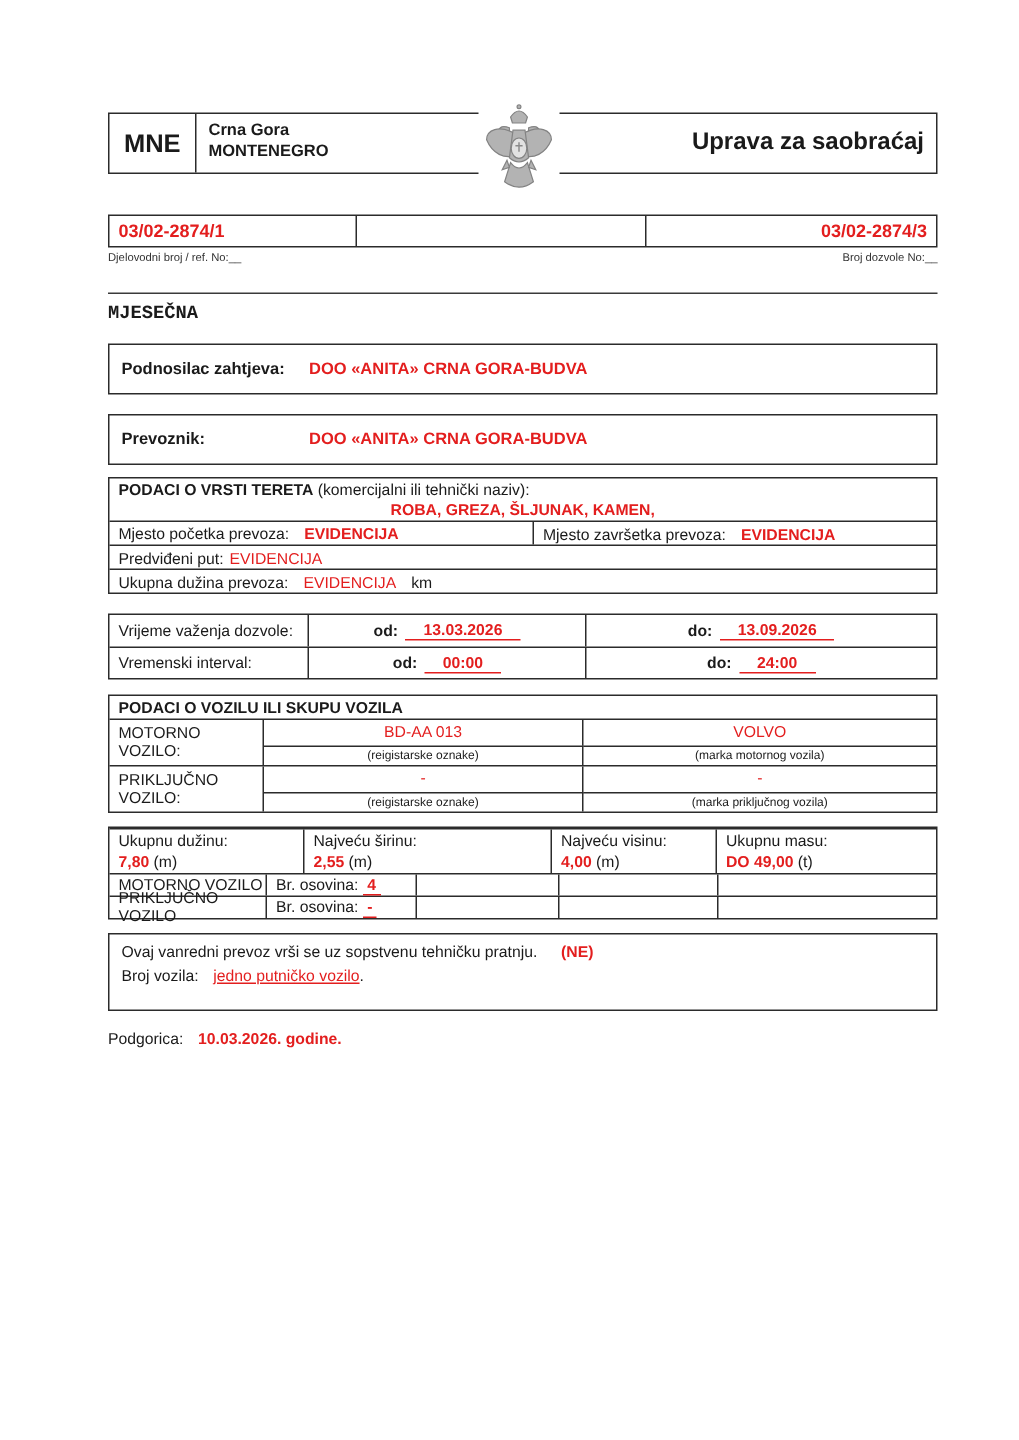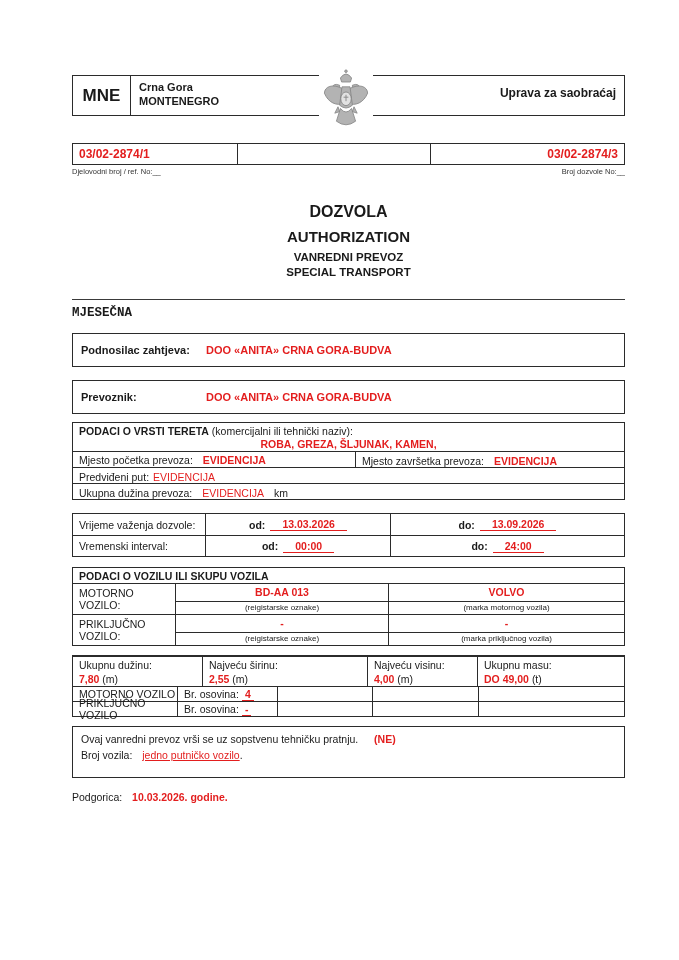--- a/index.html
+++ b/index.html
@@ -9,21 +9,21 @@
   .content { position:absolute; left:72px; top:0; width:553px; }
 
   .red  { color:#e31e1e; }
   .bold { font-weight:bold; }
 
   
   .hdr { position:relative; margin-top:75px; height:41px; border:1.5px solid #2b2b2b; display:flex; align-items:stretch; }
   .hdr-mne { width:58px; border-right:1.5px solid #2b2b2b; display:flex; align-items:center; justify-content:center;
              font-size:17px; font-weight:bold; }
   .hdr-names { padding:4px 0 0 8px; font-size:11px; font-weight:bold; line-height:14px; }
-  .hdr-auth { margin-left:auto; padding:10px 8px 0 0; font-size:12px; font-weight:bold; }
+  .hdr-auth { margin-left:auto; padding:10px 8px 0 0; font-size:16px; font-weight:bold; }
   .emblem { position:absolute; left:246px; top:-10px; width:54px; height:72px; background:#fff;
             display:flex; align-items:center; justify-content:center; }
 
   
   .ref-table { margin-top:27px; height:22px; border:1.5px solid #2b2b2b; display:flex; font-size:12px; font-weight:bold; }
   .ref-cell-l { width:165px; border-right:1px solid #2b2b2b; padding:3px 0 0 6px; }
   .ref-cell-m { width:193px; border-right:1px solid #2b2b2b; }
   .ref-cell-r { flex:1; padding:3px 6px 0 0; text-align:right; }
   .ref-labels { display:flex; justify-content:space-between; font-size:7.5px; color:#333; margin-top:2px; }
 
@@ -61,21 +61,21 @@
   
   .veh-box { margin-top:10px; border:1.5px solid #2b2b2b; font-size:10.5px; }
   .veh-title { font-weight:bold; padding:2px 0 1px 6px; border-bottom:1px solid #2b2b2b; }
   .veh-row { display:flex; }
   .veh-row + .veh-row { border-top:1.2px solid #2b2b2b; }
   .veh-label { width:103px; border-right:1px solid #2b2b2b; display:flex; align-items:center; padding-left:6px; }
   .veh-vals { flex:1; }
   .vrow { display:flex; }
   .vcell { width:213px; border-right:1px solid #2b2b2b; text-align:center; }
   .vcell2 { flex:1; text-align:center; }
-  .vval { height:17px; line-height:17px; font-weight:bold; }
+  .vval { height:17px; line-height:17px; font-weight:normal; }
   .vcap { height:13px; line-height:12px; font-size:8px; border-top:1px solid #2b2b2b; }
 
   
   .mass-box { margin-top:9px; border:1.5px solid #2b2b2b; font-size:10.5px; }
   .mass-title { font-weight:bold; padding:2px 0 1px 6px; font-size:10.3px; }
   .dims-row { display:flex; border-top:1px solid #2b2b2b; height:30px; }
   .dim-cell { padding:1px 0 0 6px; border-right:1px solid #2b2b2b; line-height:14px; }
   .dim-cell:last-child { border-right:none; }
   .d1 { width:130px; } .d2 { width:165px; } .d3 { width:110px; } .d4 { flex:1; }
   .axle-row { display:flex; height:15px; border-top:1px solid #2b2b2b; align-items:center; }
@@ -130,26 +130,20 @@
     <div class="ref-table">
       <div class="ref-cell-l red">03/02-2874/1</div>
       <div class="ref-cell-m"></div>
       <div class="ref-cell-r red">03/02-2874/3</div>
     </div>
     <div class="ref-labels">
       <span>Djelovodni broj / ref. No:__</span>
       <span>Broj dozvole No:__</span>
     </div>
 
-    <div class="title-block">
-      <div class="t1">DOZVOLA</div>
-      <div class="t2">AUTHORIZATION</div>
-      <div class="t3">VANREDNI PREVOZ</div>
-      <div class="t4">SPECIAL TRANSPORT</div>
-    </div>
     <div class="rule"></div>
     <div class="period-line">MJESEČNA</div>
 
     <div class="party-box">
       <span class="party-label">Podnosilac zahtjeva:</span>
       <span class="party-value red">DOO «ANITA» CRNA GORA-BUDVA</span>
     </div>
 
     <div class="party-box">
       <span class="party-label">Prevoznik:</span>

